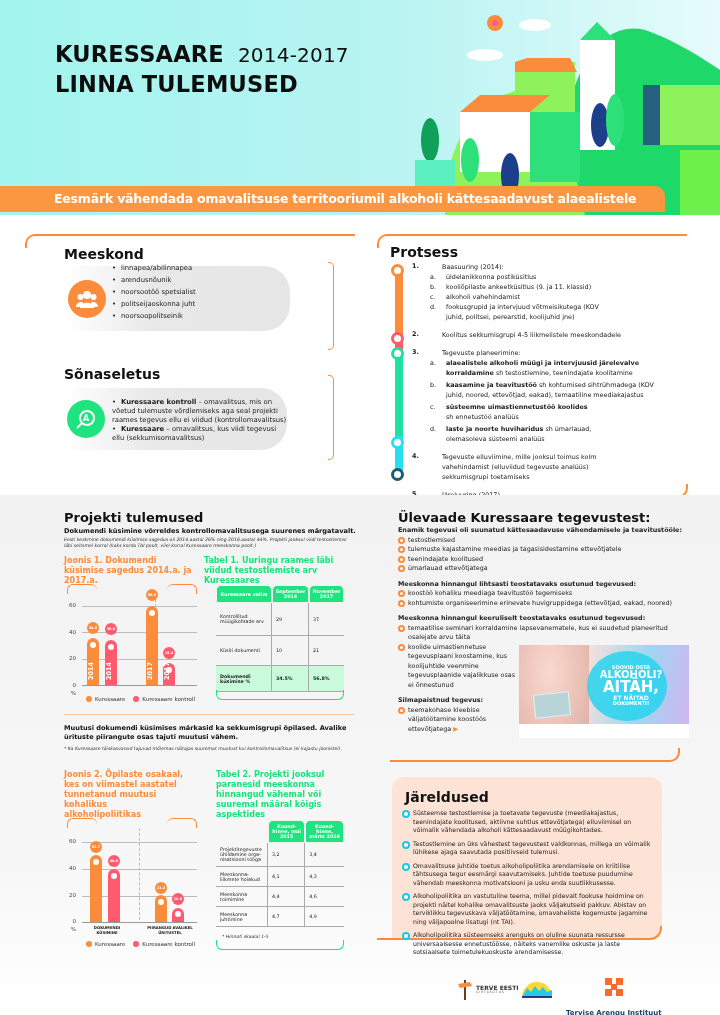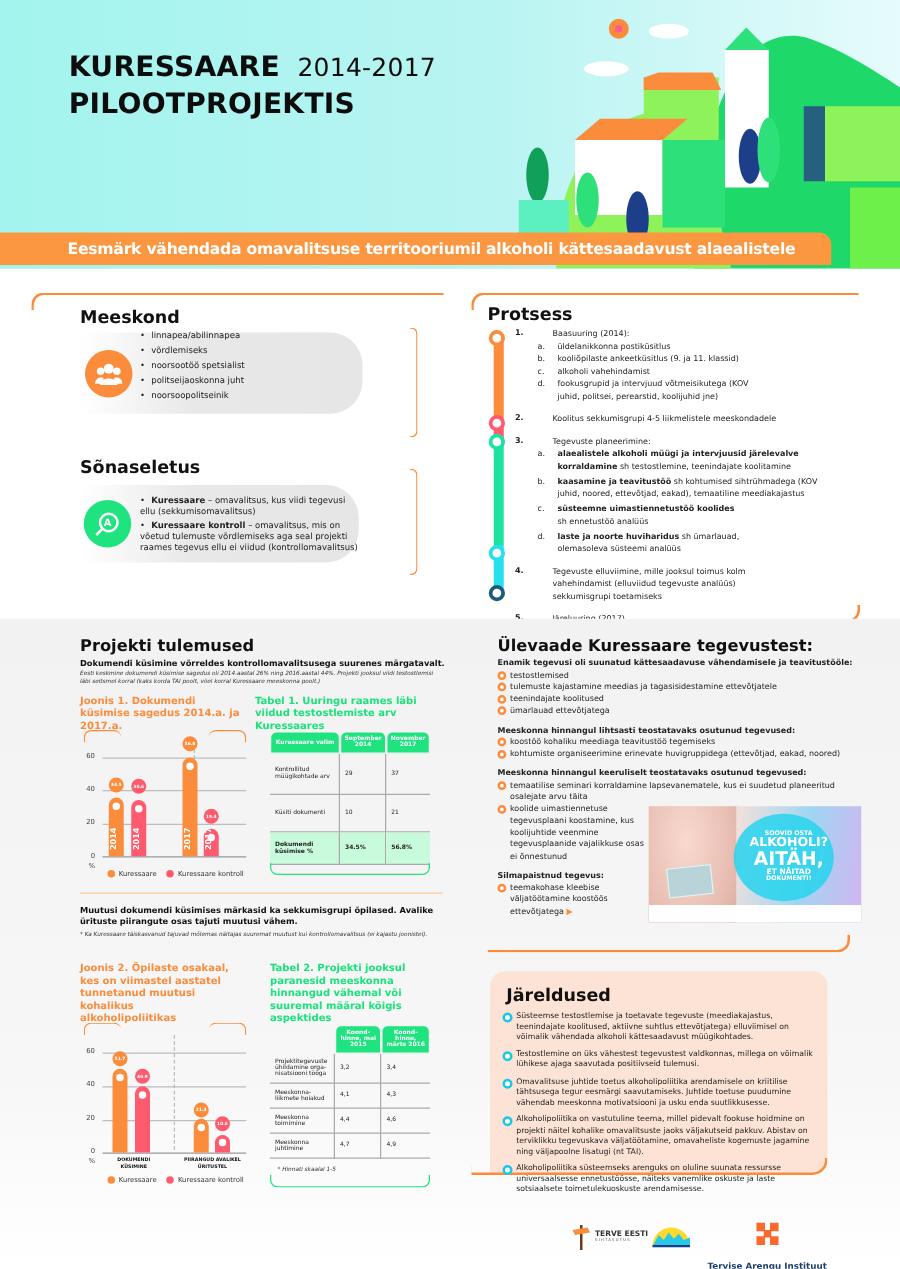--- a/index.html
+++ b/index.html
@@ -55,21 +55,21 @@
   .conc-list .it { display: flex; margin-bottom: 5px; }
   .cbul { flex: none; width: 8px; height: 8px; border-radius: 50%; border: 2.5px solid #19c8e8; background: #fff; margin: 1px 3px 0 0; }
   .poster { position: absolute; left: 519px; top: 645px; width: 170px; height: 93px; background: linear-gradient(100deg, #f6d5cf 0%, #efe0dc 40%, #9fd6f2 70%, #d3b4f0 100%); overflow: hidden; }
 </style>
 </head>
 <body>
 
 <div class="hero">
   <div class="title">
     <div><span>KURESSAARE</span><span class="years">2014-2017</span></div>
-    <div>PILOOTPROJEKTIS</div>
+    <div>LINNA TULEMUSED</div>
   </div>
   <svg class="illus" viewBox="0 0 335 215">
     <circle cx="110" cy="23" r="8" fill="#fb8c3c"></circle>
       <circle cx="110" cy="23" r="3" fill="#ff5a8c"></circle>
     <ellipse cx="150" cy="25" rx="16" ry="6" fill="#fff"></ellipse>
       <ellipse cx="100" cy="55" rx="18" ry="6" fill="#fff"></ellipse>
     <path d="M170 190 C180 60 220 20 260 30 C290 40 320 60 335 70 L335 215 L170 215Z" fill="#1fd86a"></path>
     <path d="M60 190 C70 110 120 80 170 90 L200 215 L60 215Z" fill="#8ef25a"></path>
     <rect x="195" y="40" width="35" height="110" fill="#fff"></rect>
       <path d="M195 40 L212 22 L230 40Z" fill="#2ee07a"></path>
@@ -99,39 +99,39 @@
       <circle cx="11" cy="5" r="4" fill="#fff"></circle>
       <circle cx="4.5" cy="7" r="3" fill="#fff"></circle>
       <circle cx="17.5" cy="7" r="3" fill="#fff"></circle>
       <path d="M4 18 C4 11 18 11 18 18Z" fill="#fff"></path>
       <path d="M0 17 C0 12 6 11 7 13 L5 17Z" fill="#fff"></path>
       <path d="M22 17 C22 12 16 11 15 13 L17 17Z" fill="#fff"></path>
     </svg>
 </div>
 <ul class="small" style="left:112px;top:262px;">
   <li>linnapea/abilinnapea</li>
-  <li>võrdlemiseks</li>
+  <li>arendusnõunik</li>
   <li>noorsootöö spetsialist</li>
   <li>politseijaoskonna juht</li>
   <li>noorsoopolitseinik</li>
 </ul>
 <div class="bracket" style="left:328px;top:262px;height:88px;"></div>
 
 <h2 style="left:64px;top:366px;">Sõnaseletus</h2>
 <div class="pill" style="left:65px;top:388px;width:222px;height:62px;"></div>
 <div class="circle-icon" style="left:67px;top:400px;background:#1ee37f;">
   <svg width="24" height="24" viewBox="0 0 24 24">
       <circle cx="13" cy="11" r="7" fill="none" stroke="#fff" stroke-width="2"></circle>
       <line x1="8" y1="16" x2="3" y2="21" stroke="#fff" stroke-width="2"></line>
       <text x="9" y="14" font-size="8" fill="#fff" font-family="DejaVu Sans" font-weight="bold">A</text>
     </svg>
 </div>
 <ul class="small" style="left:112px;top:396px;width:175px;line-height:9px;">
+  <li style="margin-top:2px;"><b>Kuressaare kontroll</b><span> – omavalitsus, mis on võetud tulemuste võrdlemiseks aga seal projekti raames tegevus ellu ei viidud (kontrollomavalitsus)</span></li>
   <li><b>Kuressaare</b><span> – omavalitsus, kus viidi tegevusi ellu (sekkumisomavalitsus)</span></li>
-  <li style="margin-top:2px;"><b>Kuressaare kontroll</b><span> – omavalitsus, mis on võetud tulemuste võrdlemiseks aga seal projekti raames tegevus ellu ei viidud (kontrollomavalitsus)</span></li>
 </ul>
 <div class="bracket" style="left:328px;top:375px;height:85px;"></div>
 
 <div class="box-top" style="left:377px;top:234px;width:310px;"></div>
 <h2 style="left:390px;top:244px;">Protsess</h2>
 <div class="timeline" style="top:268px;height:70px;background:#fb8c3c;"></div>
 <div class="timeline" style="top:338px;height:15px;background:#ff5a6e;"></div>
 <div class="timeline" style="top:353px;height:83px;background:#1ee3a0;"></div>
 <div class="timeline" style="top:436px;height:36px;background:#27e0ee;"></div>
 <div class="dot" style="top:264px;border:3px solid #fb8c3c;"></div>

